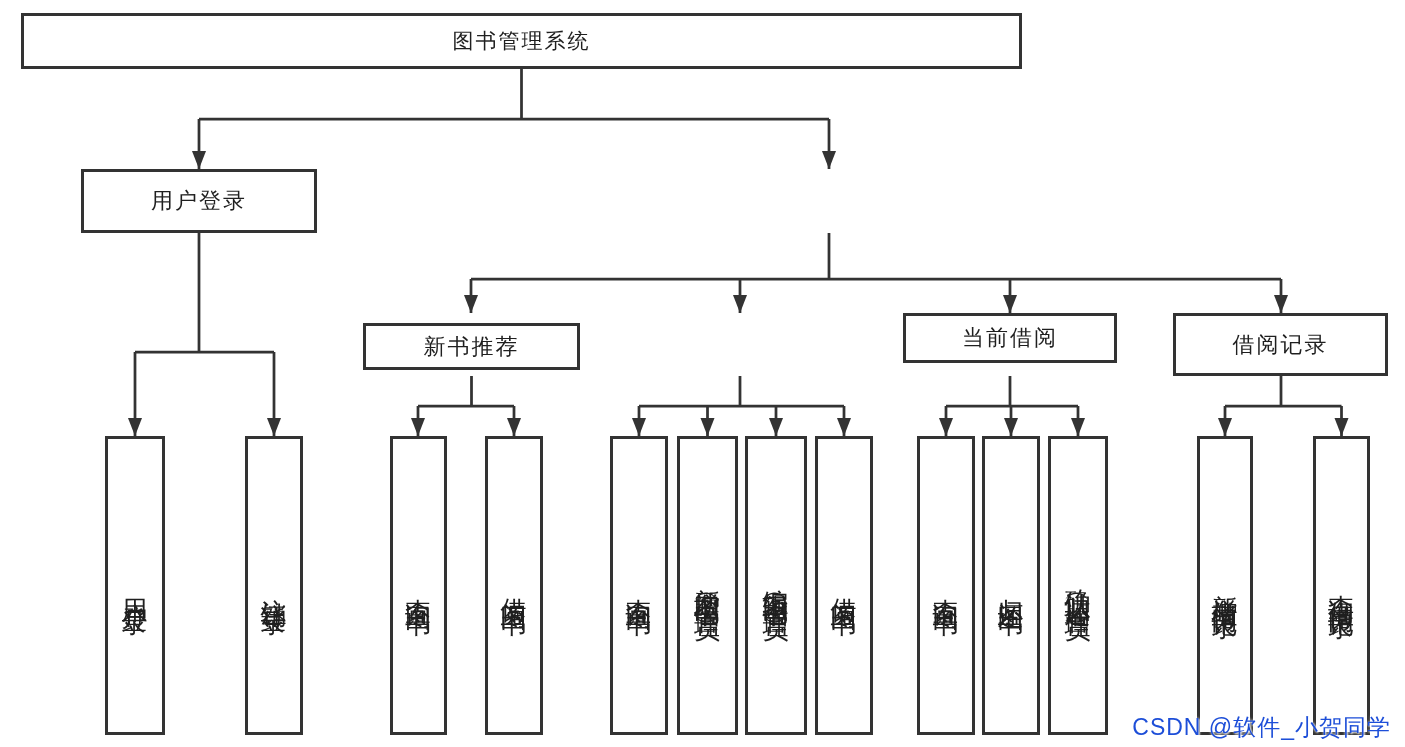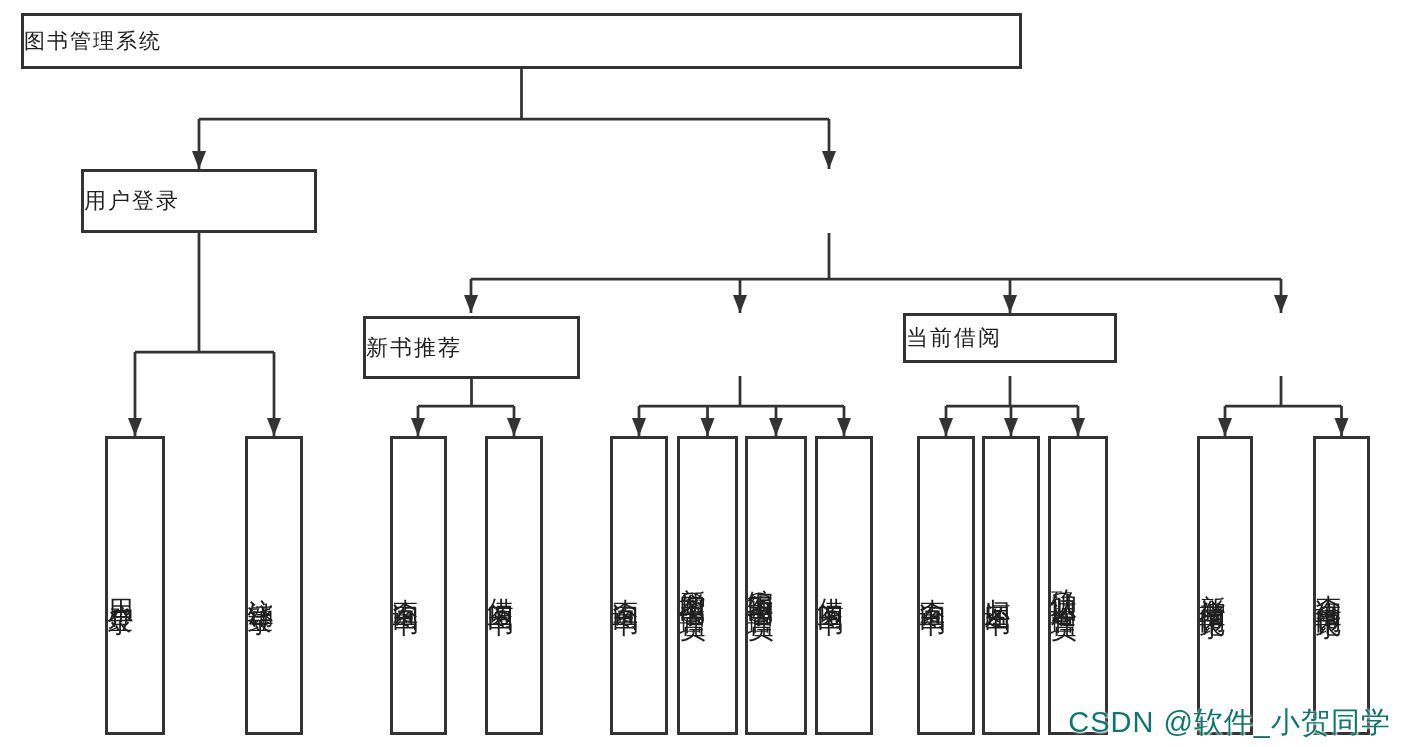--- a/index.html
+++ b/index.html
@@ -17,41 +17,42 @@
     width: 1405px; height: 747px;
   }
   .ln { stroke: #333333; stroke-width: 2.75; fill: none; }
   .box {
     position: absolute;
     box-sizing: border-box;
     border: 3px solid #333333;
     background: #ffffff;
     display: flex;
     align-items: center;
+    justify-content: center;
     color: #1f1f1f;
   }
   .hbox span {
     font-size: 22px;
     letter-spacing: 2px;
     white-space: nowrap;
   }
   .root-box span { font-size: 21px; }
   .leaf span {
     writing-mode: vertical-rl;
     text-orientation: mixed;
     font-size: 26px;
     letter-spacing: 4px;
     line-height: 1;
   }
   .watermark {
     position: absolute;
     right: 14px;
     bottom: 4px;
-    font-size: 29px;
-    color: #0f766e;
+    font-size: 23px;
+    color: #1d4ed8;
     letter-spacing: 1px;
     text-shadow: 0 0 3px #ffffff, 1px 1px 2px #ffffff;
     z-index: 5;
     white-space: nowrap;
   }
 </style>
 </head>
 <body>
 
 <div class="stage">
@@ -94,25 +95,28 @@
   </svg>
 
   <div class="box hbox root-box" style="left:21px;top:13px;width:1001px;height:56px">
     <span>图书管理系统</span>
   </div>
 
   <div class="box hbox" style="left:81px;top:169px;width:236px;height:64px">
     <span>用户登录</span>
   </div>
 
-  <div class="box hbox" style="left:363px;top:316px;width:217px;height:63px">
+  <div class="box hbox" style="left:363px;top:323px;width:217px;height:47px">
     <span>新书推荐</span>
   </div>
   <div class="box hbox" style="left:903px;top:313px;width:214px;height:50px">
     <span>当前借阅</span>
+  </div>
+  <div class="box hbox" style="left:1173px;top:313px;width:215px;height:63px">
+    <span>借阅记录</span>
   </div>
 
   <div class="box leaf" style="left:105px;top:436px;width:60px;height:299px">
     <span>用户登录</span>
   </div>
   <div class="box leaf" style="left:245px;top:436px;width:58px;height:299px">
     <span>注销登录</span>
   </div>
 
   <div class="box leaf" style="left:390px;top:436px;width:57px;height:299px">

